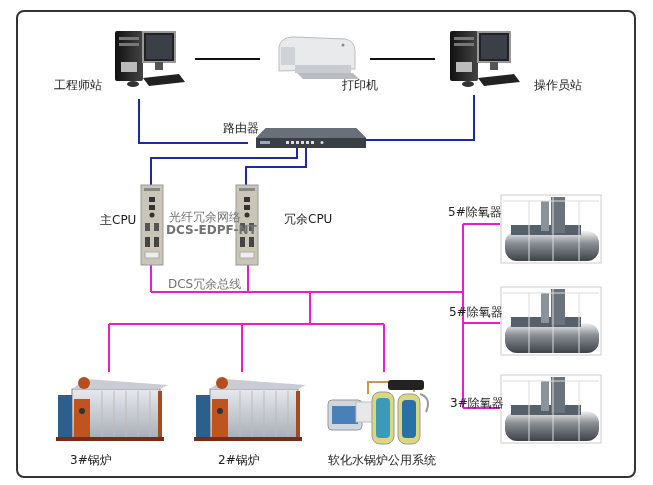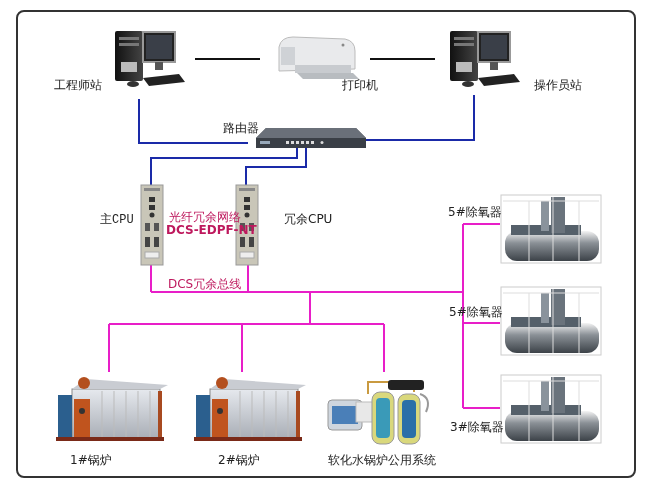--- a/index.html
+++ b/index.html
@@ -1,20 +1,20 @@
 <!DOCTYPE html>
 <html><head>
 <meta charset="utf-8">
 <style>
   html,body{margin:0;padding:0;background:#fff;}
   body{width:653px;height:485px;position:relative;overflow:hidden;font-family:"DejaVu Sans","Liberation Sans",sans-serif;}
   #frame{position:absolute;left:16px;top:10px;width:620px;height:468px;border:2px solid #333;border-radius:8px;box-sizing:border-box;}
   svg{position:absolute;left:0;top:0;}
   .lbl{position:absolute;font-size:12px;color:#222;white-space:nowrap;line-height:14px;}
-  .pink{color:#be185d;}
+  .pink{color:#737373;}
 </style>
 </head>
 <body>
 
 <div id="frame"></div>
 
 <svg width="653" height="485" viewBox="0 0 653 485">
   <defs>
     <linearGradient id="pcCase" x1="0" x2="1">
         <stop offset="0" stop-color="#111"></stop>
@@ -216,23 +216,23 @@
         <line x1="78" y1="6" x2="78" y2="66"></line>
         <line x1="2" y1="6" x2="98" y2="6"></line>
       </g>
   </g>
 </svg>
 
 <div class="lbl" style="left:54px;top:78px;">工程师站</div>
 <div class="lbl" style="left:342px;top:78px;font-family:Liberation Serif, serif;">打印机</div>
 <div class="lbl" style="left:534px;top:78px;">操作员站</div>
 <div class="lbl" style="left:223px;top:121px;">路由器</div>
-<div class="lbl" style="left:100px;top:213px;font-family:Liberation Mono, monospace;">主CPU</div>
+<div class="lbl" style="left:100px;top:213px;">主CPU</div>
 <div class="lbl" style="left:260px;top:212px;margin-left:24px;">冗余CPU</div>
 <div class="lbl pink" style="left:169px;top:210px;">光纤冗余网络</div>
 <div class="lbl pink" style="left:166px;top:223px;font-weight:bold;">DCS-EDPF-NT</div>
 <div class="lbl pink" style="left:168px;top:277px;">DCS冗余总线</div>
-<div class="lbl" style="left:70px;top:453px;">1#锅炉</div>
+<div class="lbl" style="left:70px;top:453px;">3#锅炉</div>
 <div class="lbl" style="left:218px;top:453px;">2#锅炉</div>
 <div class="lbl" style="left:328px;top:453px;">软化水锅炉公用系统</div>
 <div class="lbl" style="left:448px;top:205px;">5#除氧器</div>
 <div class="lbl" style="left:449px;top:305px;">5#除氧器</div>
-<div class="lbl" style="left:450px;top:420px;">3#除氧器</div>
+<div class="lbl" style="left:450px;top:396px;">3#除氧器</div>
 
 </body></html>

